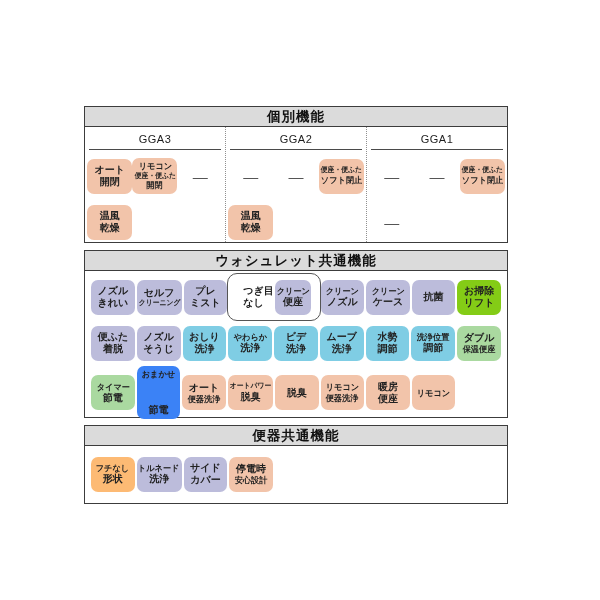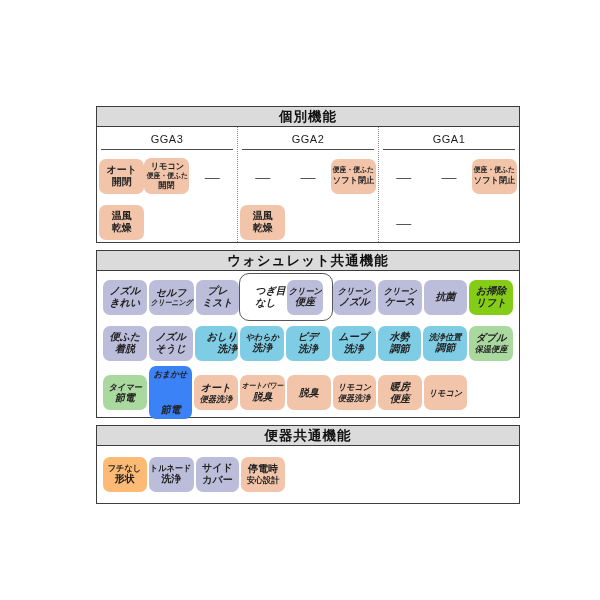--- a/index.html
+++ b/index.html
@@ -3,21 +3,21 @@
 <meta charset="utf-8">
 <style>
   * { margin:0; padding:0; box-sizing:border-box; }
   html,body { width:600px; height:600px; }
   body {
     background:#ffffff;
     font-family:"Liberation Sans","DejaVu Sans",sans-serif;
     position:relative;
     color:#222;
   }
-  .canvas { position:absolute; left:96px; top:106px; width:424px; }
+  .canvas { position:absolute; left:84px; top:106px; width:424px; }
 
   .panel { border:1.5px solid #3c3c3c; background:#fff; margin-bottom:7px; }
   .panel-header {
     background:#dbdbdb;
     border-bottom:1.5px solid #3c3c3c;
     text-align:center;
     font-weight:bold;
     font-size:13.5px;
     line-height:19px;
     height:20px;
@@ -54,21 +54,21 @@
   .badge .ln { font-size:10px; line-height:1.2; white-space:nowrap; }
   .badge .ln.sm { font-size:8.5px; transform:scaleX(0.96); }
   .badge .ln.xs { font-size:7.4px; transform:scaleX(0.92); }
   .badge.plain {
     background:transparent !important;
     align-items:flex-start; text-align:left; padding-left:4px;
   }
   .dash { font-size:15px; color:#555; line-height:1; }
 
   
-  .grid-body { padding:3px 6px 5px;font-style:italic; }
+  .grid-body { padding:3px 6px 5px; }
   .wash-row {
     display:grid;
     grid-template-columns:repeat(9,1fr);
     gap:2px;
     height:46px;
     align-items:center; justify-items:center;
   }
   .group {
     grid-column:span 2;
     display:grid; grid-template-columns:1fr 1fr;
@@ -252,21 +252,21 @@
               <span class="ln">着脱</span>
             </div>
           </div>
           <div class="slot">
             <div class="badge" style="background: rgb(188, 188, 219);">
               <span class="ln">ノズル</span>
               <span class="ln">そうじ</span>
             </div>
           </div>
           <div class="slot">
-            <div class="badge" style="background: rgb(127, 205, 228); align-items: flex-end;">
+            <div class="badge" style="background: rgb(127, 205, 228);">
               <span class="ln">おしり</span>
               <span class="ln">洗浄</span>
             </div>
           </div>
           <div class="slot">
             <div class="badge" style="background: rgb(127, 205, 228);">
               <span class="ln sm">やわらか</span>
               <span class="ln">洗浄</span>
             </div>
           </div>

